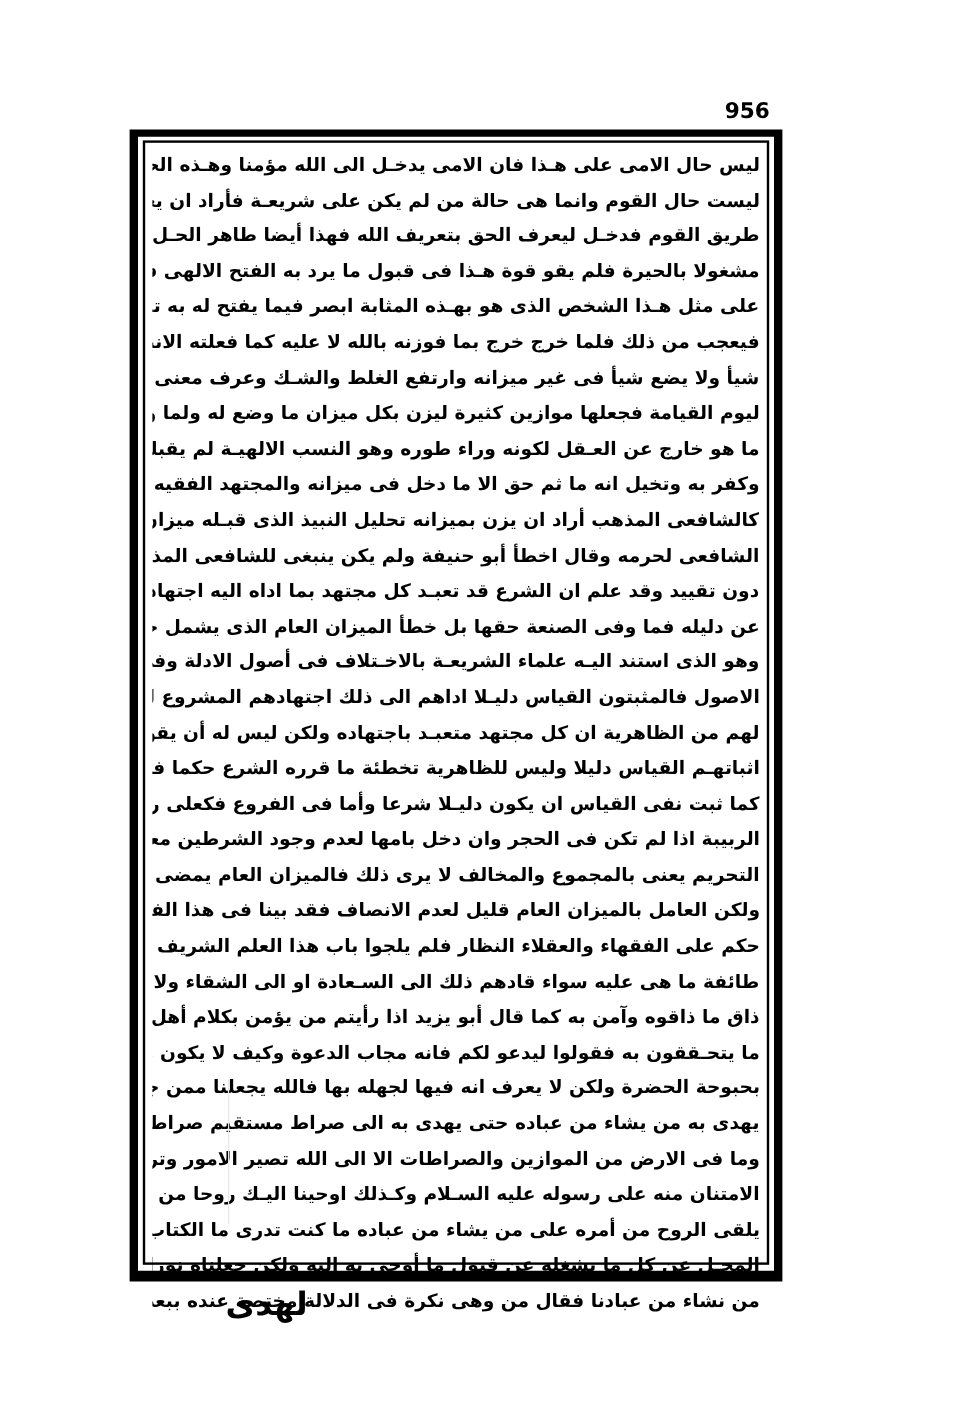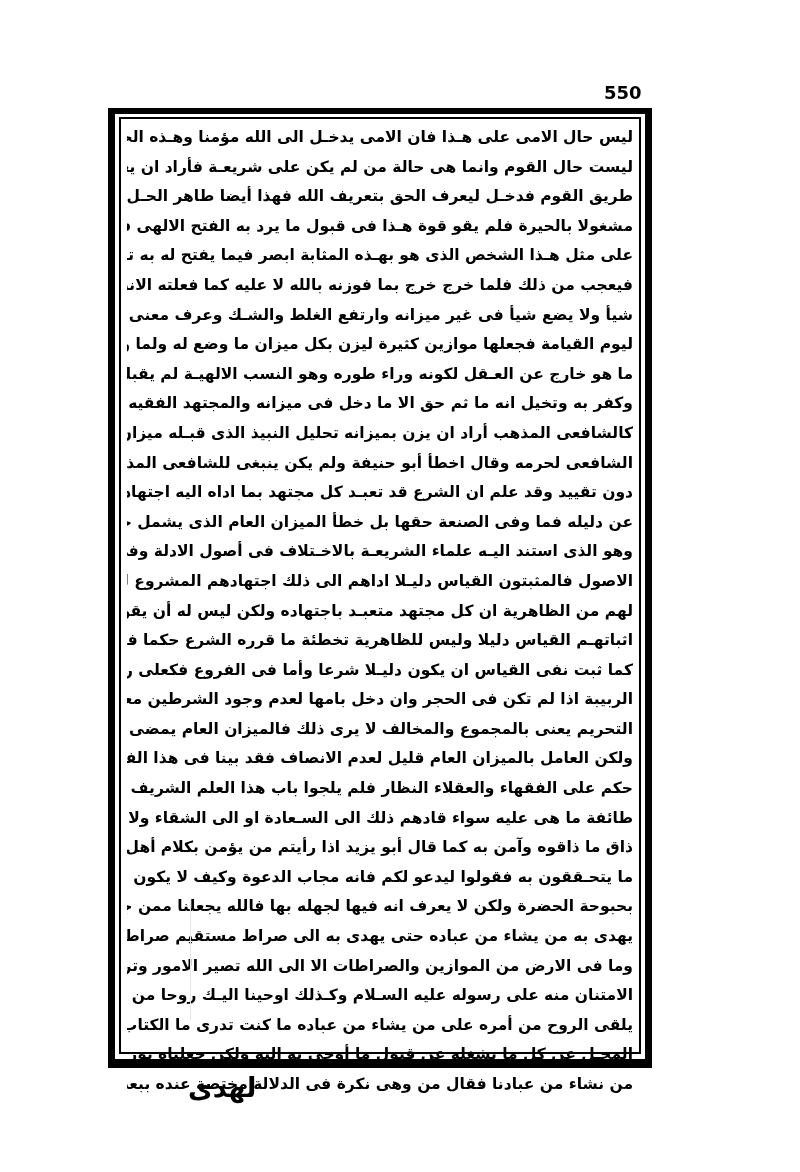--- a/index.html
+++ b/index.html
@@ -61,21 +61,21 @@
     .scan-mark {
       position: absolute;
       left: 190px; top: 900px;
       width: 1px; height: 120px;
       background: #e6e6e6;
     }
   </style>
 </head>
 <body>
 
-<div class="page-number">550</div>
+<div class="page-number">956</div>
 
 <div class="frame-outer">
   <div class="frame-inner">
     <div class="text-block">
       <span class="line">ليس حال الامى على هـذا فان الامى يدخـل الى الله مؤمنا وهـذه الحال التى ذكرها أبو حامد</span>
       <span class="line">ليست حال القوم وانما هى حالة من لم يكن على شريعـة فأراد ان يعرف ما ثم فسأل فـدل على</span>
       <span class="line">طريق القوم فدخـل ليعرف الحق بتعريف الله فهذا أيضا طاهر الحـل وأبو حامد كان محـله</span>
       <span class="line">مشغولا بالحيرة فلم يقو قوة هـذا فى قبول ما يرد به الفتح الالهى فاذا اتفق على التقـدير ان يفتح</span>
       <span class="line">على مثل هـذا الشخص الذى هو بهـذه المثابة ابصر فيما يفتح له به تلك الموازين التى اذهبها</span>
       <span class="line">فيعجب من ذلك فلما خرج خرج بما فوزنه بالله لا عليه كما فعلته الانبياء عليهم السـلام فهو لا يرد</span>

